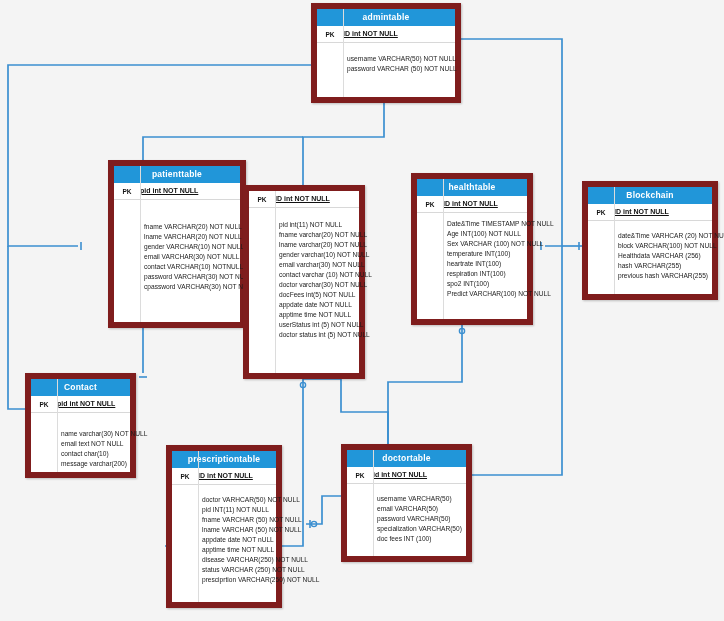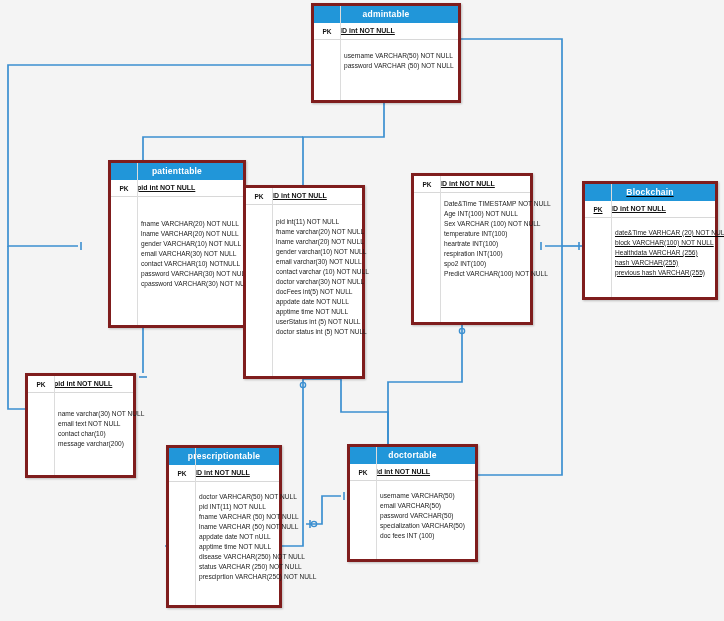--- a/index.html
+++ b/index.html
@@ -7,21 +7,21 @@
     position:relative;
     width:724px;height:621px;
     background:#f4f4f4;
     font-family:"Liberation Sans","DejaVu Sans",sans-serif;
     overflow:hidden;
   }
   #wires{position:absolute;left:0;top:0;width:724px;height:621px;}
   .entity{
     position:absolute;
     background:#ffffff;
-    border:3px solid #7f1d1d;
+    border:6px solid #7f1d1d;
     box-shadow:1px 1px 2px rgba(0,0,0,0.22);
     box-sizing:border-box;
     z-index:3;
   }
   .ent-title{
     background:#2196d9;
     color:#ffffff;
     text-align:center;
     font-weight:bold;
     letter-spacing:.2px;
@@ -175,54 +175,56 @@
       <div class="attr-row">docFees  int(5) NOT NULL</div>
       <div class="attr-row">appdate  date NOT NULL</div>
       <div class="attr-row">apptime  time NOT NULL</div>
       <div class="attr-row">userStatus int (5) NOT NULL</div>
       <div class="attr-row">doctor status  int (5) NOT NULL</div>
     </div>
     <div class="vsep" style="left:26px;"></div>
   </div>
 
   <div class="entity" style="left:411px;top:173px;width:122px;height:152px;">
+    <div class="ent-title">healthtable</div>
     <div class="pk-row">
       <span class="pk-tag">PK</span>
       <span class="pk-name">ID int NOT NULL</span>
     </div>
     <div class="attr-block" style="padding-top:6px;">
       <div class="attr-row">Date&amp;Time TIMESTAMP NOT NULL</div>
       <div class="attr-row">Age  INT(100) NOT NULL</div>
       <div class="attr-row">Sex  VARCHAR (100) NOT NULL</div>
       <div class="attr-row">temperature  INT(100)</div>
       <div class="attr-row">heartrate  INT(100)</div>
       <div class="attr-row">respiration  INT(100)</div>
       <div class="attr-row">spo2   INT(100)</div>
       <div class="attr-row">Predict  VARCHAR(100) NOT NULL</div>
     </div>
     <div class="vsep" style="left:26px;"></div>
   </div>
 
-  <div class="entity" style="left:582px;top:181px;width:136px;height:119px;text-decoration:underline;">
+  <div class="entity" style="left:582px;top:181px;width:136px;height:119px;">
     <div class="ent-title">Blockchain</div>
     <div class="pk-row">
       <span class="pk-tag">PK</span>
       <span class="pk-name">ID int NOT NULL</span>
     </div>
     <div class="attr-block" style="padding-top:10px;">
       <div class="attr-row">date&amp;Time   VARHCAR (20) NOT NULL</div>
       <div class="attr-row">block VARCHAR(100) NOT NULL</div>
       <div class="attr-row">Healthdata  VARCHAR (256)</div>
       <div class="attr-row">hash  VARCHAR(255)</div>
       <div class="attr-row">previous hash  VARCHAR(255)</div>
     </div>
     <div class="vsep" style="left:26px;"></div>
   </div>
 
   <div class="entity" style="left:25px;top:373px;width:111px;height:105px;">
+    <div class="ent-title">Contact</div>
     <div class="pk-row">
       <span class="pk-tag">PK</span>
       <span class="pk-name">pid int NOT NULL</span>
     </div>
     <div class="attr-block" style="padding-top:16px;">
       <div class="attr-row">name varchar(30) NOT NULL</div>
       <div class="attr-row">email  text NOT NULL</div>
       <div class="attr-row">contact char(10)</div>
       <div class="attr-row">message varchar(200)</div>
     </div>
@@ -242,21 +244,21 @@
       <div class="attr-row">lname VARCHAR (50) NOT NULL</div>
       <div class="attr-row">appdate date NOT nULL</div>
       <div class="attr-row">apptime time NOT NULL</div>
       <div class="attr-row">disease VARCHAR(250) NOT NULL</div>
       <div class="attr-row">status VARCHAR (250)  NOT NULL</div>
       <div class="attr-row">presciprtion  VARCHAR(250) NOT NULL</div>
     </div>
     <div class="vsep" style="left:26px;"></div>
   </div>
 
-  <div class="entity" style="left:341px;top:444px;width:131px;height:118px;margin-left:6px;">
+  <div class="entity" style="left:341px;top:444px;width:131px;height:118px;">
     <div class="ent-title">doctortable</div>
     <div class="pk-row">
       <span class="pk-tag">PK</span>
       <span class="pk-name">id int NOT NULL</span>
     </div>
     <div class="attr-block" style="padding-top:10px;">
       <div class="attr-row">username  VARCHAR(50)</div>
       <div class="attr-row">email  VARCHAR(50)</div>
       <div class="attr-row">password  VARCHAR(50)</div>
       <div class="attr-row">specialization  VARCHAR(50)</div>

